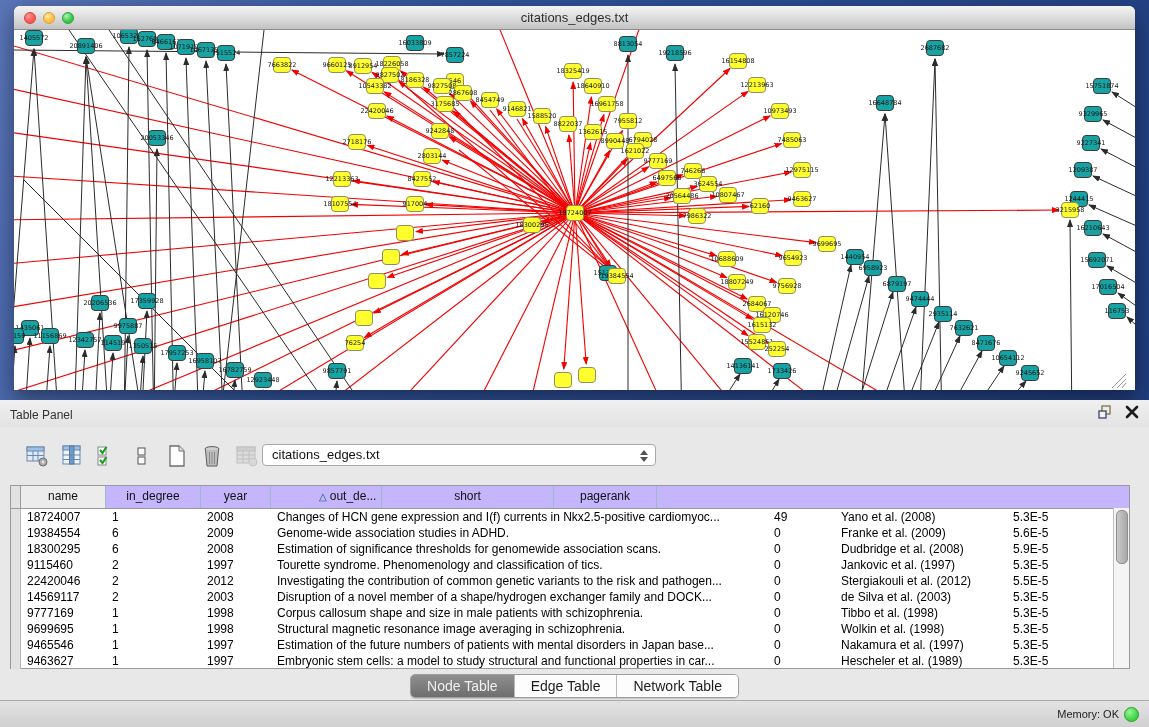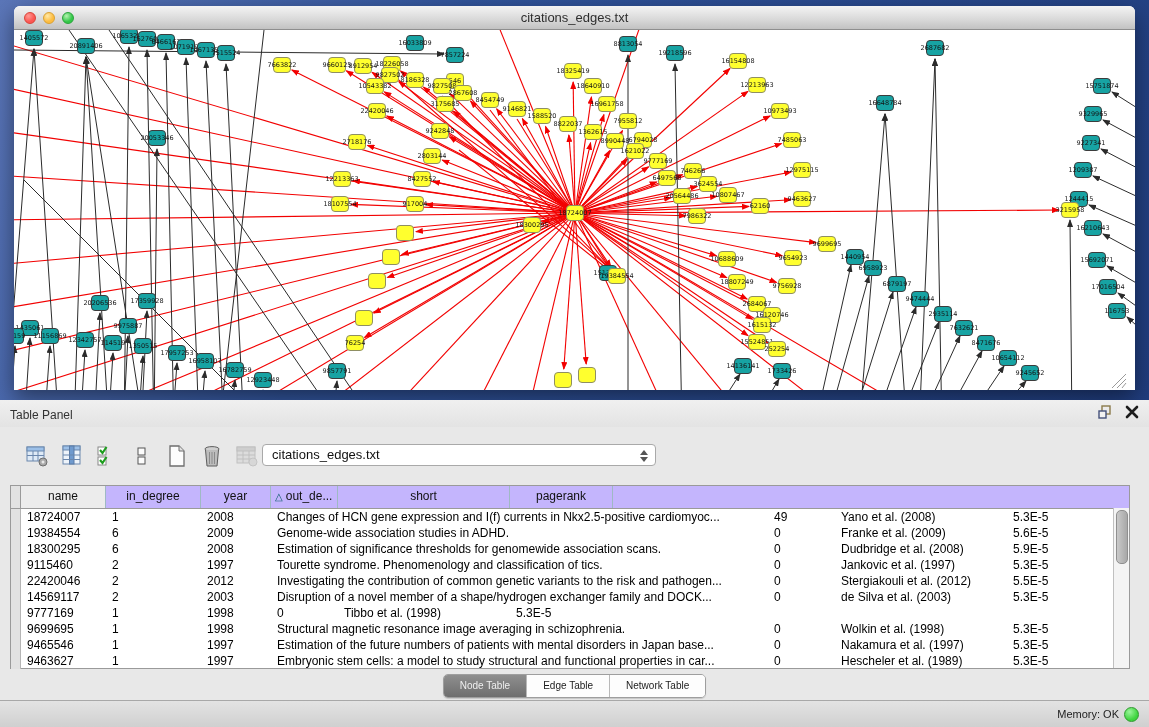--- a/index.html
+++ b/index.html
@@ -53,21 +53,21 @@
       padding-left:6px;overflow:hidden;white-space:nowrap;}
   .td.gutter{background:#e2e2e2;border-right:1px solid #b5b5b5;padding:0;}
   .vscroll{position:absolute;right:0;top:22px;bottom:0;width:15px;background:#f4f4f4;
     border-left:1px solid #c0c0c0;}
   .vthumb{position:absolute;left:2px;top:2px;width:10px;height:52px;border-radius:5px;
     background:linear-gradient(90deg,#c9c9c9,#a8a8a8);border:1px solid #8f8f8f;}
   
   .tabsrow{position:absolute;left:0;top:247px;width:1149px;display:flex;justify-content:center;}
   .seg{display:flex;border:1px solid #9e9e9e;border-radius:5px;overflow:hidden;
        box-shadow:0 1px 1px rgba(0,0,0,.15);}
-  .seg .tab{height:22px;line-height:22px;padding:0 16px;font-size:10px;background:#fdfdfd;
+  .seg .tab{height:22px;line-height:22px;padding:0 16px;font-size:14px;background:#fdfdfd;
        color:#1c1c1c;border-right:1px solid #b9b9b9;cursor:default;}
   .seg .tab:last-child{border-right:none;}
   .seg .tab.sel{background:linear-gradient(#8f8f8f,#6e6e6e);color:#efefef;}
   
   .statusbar{position:absolute;left:0;top:700px;width:1149px;height:27px;
     background:linear-gradient(#e3e3e3,#cfcfcf);border-top:1px solid #a8a8a8;}
   .mem{position:absolute;right:30px;top:7px;font-size:11px;color:#222;}
   .memdot{position:absolute;right:10px;top:6px;width:13px;height:13px;border-radius:50%;
     background:radial-gradient(circle at 35% 30%,#9bf59b,#3ed43e 65%);border:1px solid #2d9a2d;}
 </style>
@@ -791,21 +791,21 @@
         <i class="dn"></i>
       </span>
   </div>
 
   <div class="tablewrap">
     <div class="thead" id="thead">
         <div class="th gutter" style="width: 10px;"></div>
         <div class="th namecol" style="width: 85px;"><span>name</span></div>
         <div class="th" style="width: 95px;"><span>in_degree</span></div>
         <div class="th" style="width: 70px;"><span>year</span></div>
-        <div class="th" style="width: 67px; text-align: left; padding-left: 4px;"><span class="sortmark">△</span><span>out_de...</span></div>
+        <div class="th" style="width: 67px; text-align: left; padding-left: 4px; margin-left: 44px;"><span class="sortmark">△</span><span>out_de...</span></div>
         <div class="th" style="width: 172px;"><span>short</span></div>
         <div class="th" style="width: 103px;"><span>pagerank</span></div>
       </div>
     <div class="tbody" id="tbody">
         <div class="trow">
           <div class="td gutter" style="width: 10px;"></div>
           <div class="td" style="width: 85px;">18724007</div>
           <div class="td" style="width: 95px;">1</div>
           <div class="td" style="width: 70px;">2008</div>
           <div class="td" style="width: 497px;">Changes of HCN gene expression and I(f) currents in Nkx2.5-positive cardiomyoc...</div>
@@ -861,20 +861,21 @@
           <div class="td" style="width: 497px;">Disruption of a novel member of a shape/hydrogen exchanger family and DOCK...</div>
           <div class="td" style="width: 67px;">0</div>
           <div class="td" style="width: 172px;">de Silva et al. (2003)</div>
           <div class="td" style="width: 103px;">5.3E-5</div>
         </div>
         <div class="trow">
           <div class="td gutter" style="width: 10px;"></div>
           <div class="td" style="width: 85px;">9777169</div>
           <div class="td" style="width: 95px;">1</div>
           <div class="td" style="width: 70px;">1998</div>
+          <div class="td" style="width: 497px;">Corpus callosum shape and size in male patients with schizophrenia.</div>
           <div class="td" style="width: 67px;">0</div>
           <div class="td" style="width: 172px;">Tibbo et al. (1998)</div>
           <div class="td" style="width: 103px;">5.3E-5</div>
         </div>
         <div class="trow">
           <div class="td gutter" style="width: 10px;"></div>
           <div class="td" style="width: 85px;">9699695</div>
           <div class="td" style="width: 95px;">1</div>
           <div class="td" style="width: 70px;">1998</div>
           <div class="td" style="width: 497px;">Structural magnetic resonance image averaging in schizophrenia.</div>

